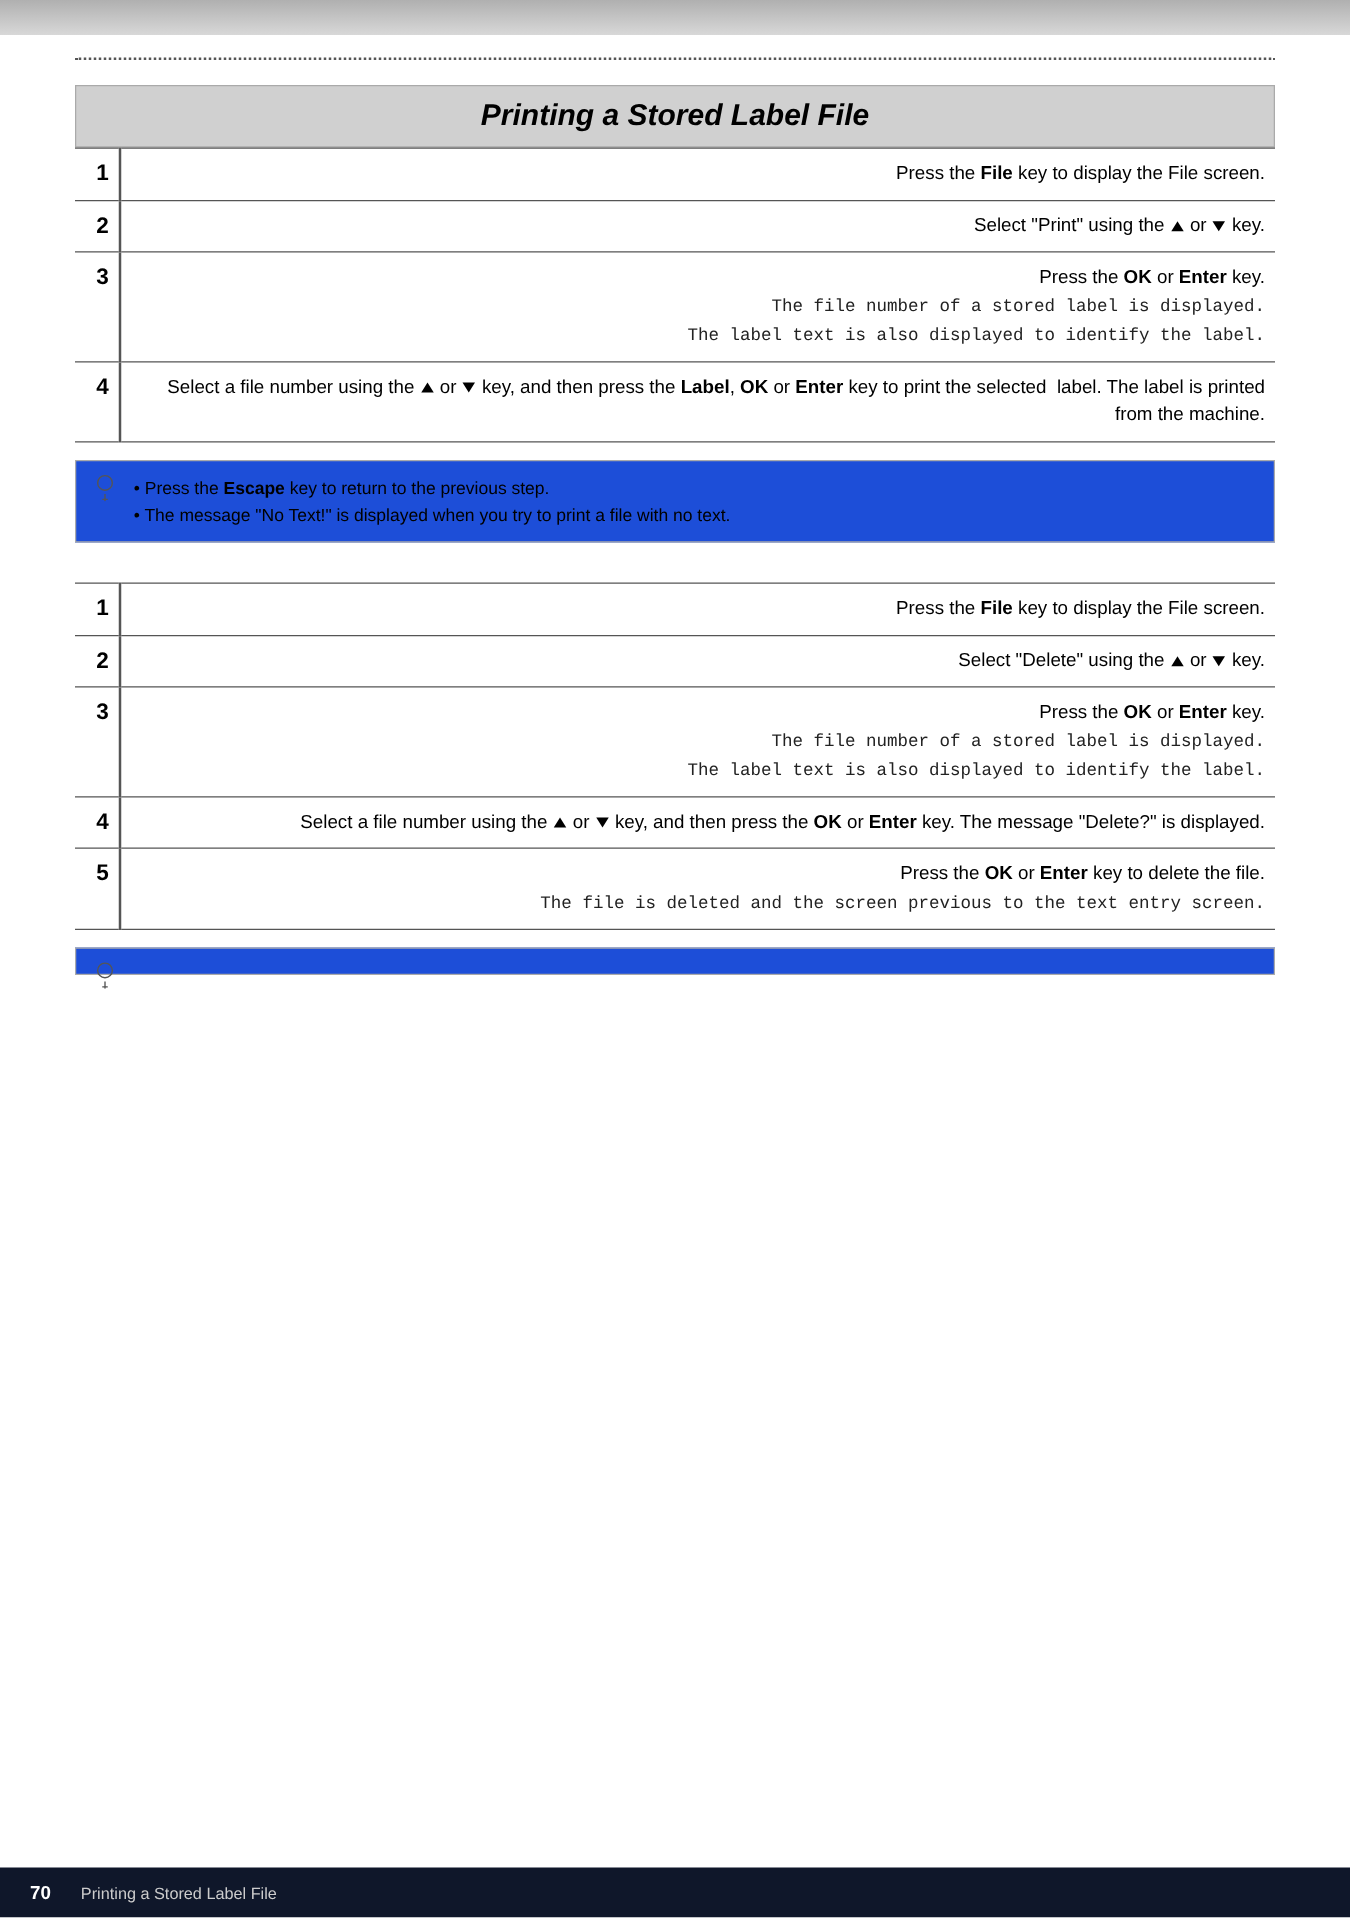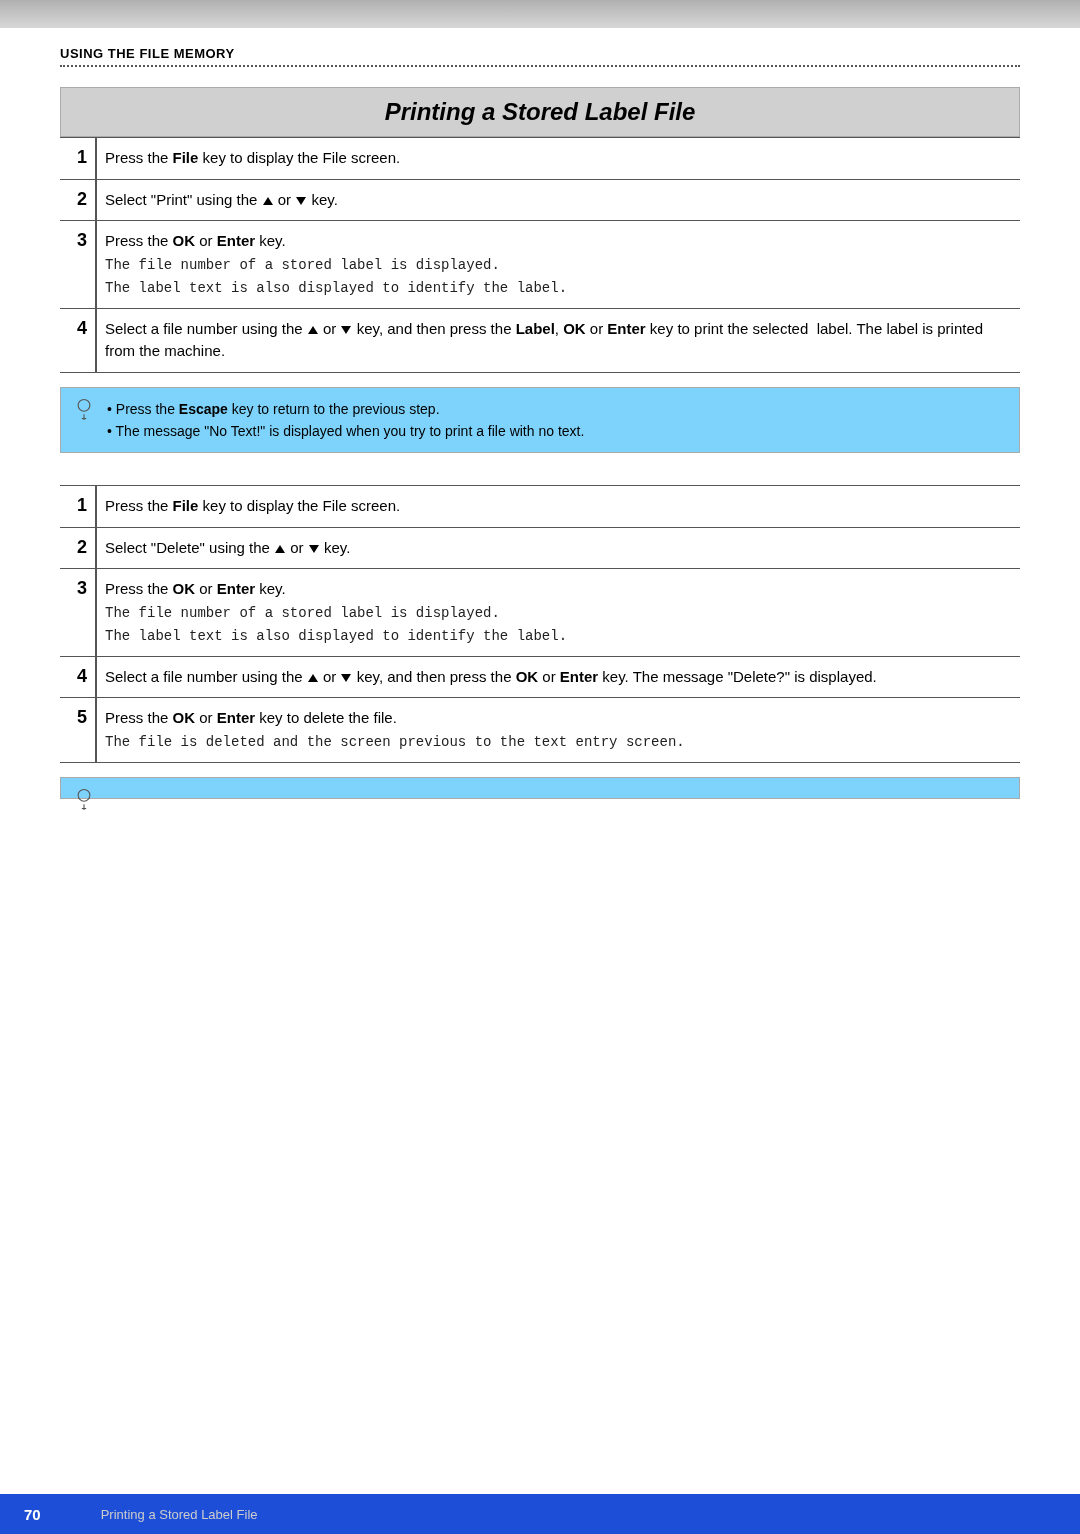--- a/index.html
+++ b/index.html
@@ -77,31 +77,32 @@
     }
 
     .step-content {
       padding-left: 16px;
       font-size: 15px;
       line-height: 1.5;
     }
 
     .step-content p {
       margin: 0;
+      text-align: right;
     }
 
     .step-content .sub {
       font-size: 14px;
       color: #222;
       margin-top: 2px;
       font-family: Liberation Mono, monospace;
     }
 
     .note-box {
-      background: #7dd3fc;
+      background: #1d4ed8;
       border: 1px solid #aaa;
       padding: 10px 16px 10px 46px;
       margin: 0;
       font-size: 14px;
       line-height: 1.6;
       position: relative;
     }
 
     .note-icon {
       position: absolute;
@@ -127,25 +128,24 @@
     .last-row td {
       border-bottom: 1px solid #555;
     }
 
     .footer-bar {
       position: absolute;
       bottom: 0;
       left: 0;
       width: 100%;
       height: 40px;
-      background: #1d4ed8;
+      background: #0f172a;
       display: flex;
       align-items: center;
       padding: 0 24px;
-      gap: 36px;
     }
 
     .footer-page-num {
       color: #fff;
       font-size: 15px;
       font-weight: bold;
       margin-right: 24px;
     }
 
     .footer-text {
@@ -178,21 +178,20 @@
     .spacer {
       height: 14px;
     }
   </style>
 </head>
 <body>
 
 <div class="top-bar"></div>
 
 <div class="page-header">
-  <div class="section-label">USING THE FILE MEMORY</div>
   <hr class="dotted-rule">
 </div>
 
 <div class="content-area">
 
   <div class="section-block">
     <div class="section-title">
       <h2>Printing a Stored Label File</h2>
     </div>
 

